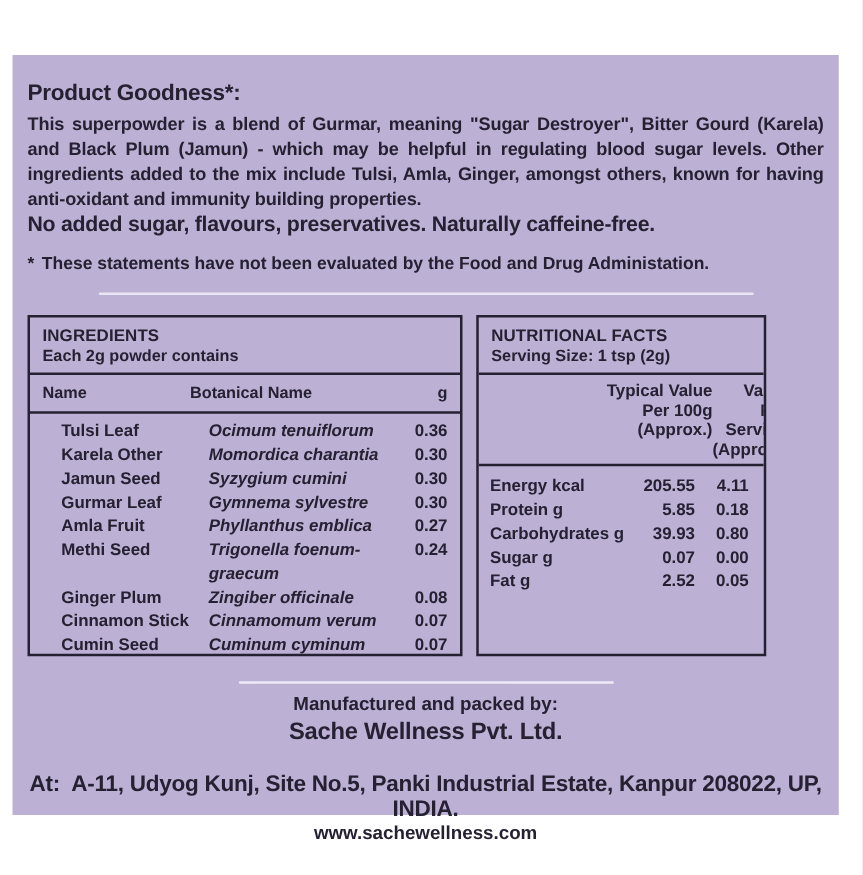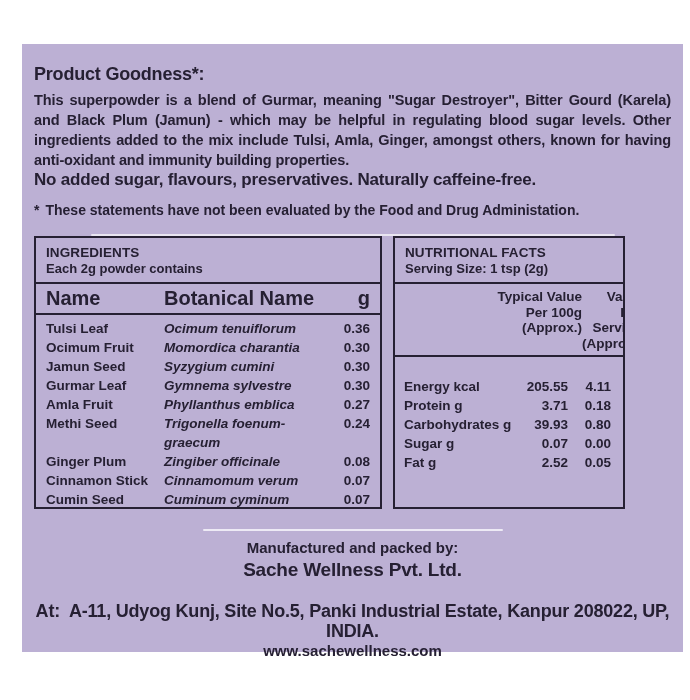--- a/index.html
+++ b/index.html
@@ -6,21 +6,21 @@
   html, body { width: 690px; height: 700px; background: #ffffff; overflow: hidden; }
   body {
     position: relative;
     font-family: "Liberation Sans", sans-serif;
     font-weight: 700;
     color: #262033;
     -webkit-font-smoothing: antialiased;
   }
   .label {
     position: absolute;
-    left: 22px; top: 44px;
+    left: 10px; top: 44px;
     width: 661px; height: 608px;
     background: #bcb0d4;
     padding: 20px 12px 0 12px;
   }
   
   .goodness h1 {
     font-size: 18px;
     line-height: 20px;
     letter-spacing: -0.2px;
   }
@@ -50,20 +50,21 @@
     border-radius: 2px;
   }
   .divider-bottom {
     margin: 20px auto 0 auto;
     width: 300px; height: 2px;
     background: #edeaf5;
     border-radius: 2px;
   }
   
   .boxes {
+    margin-top: 16px;
     display: flex;
     gap: 11px;
     height: 273px;
   }
   .box {
     border: 2px solid #262033;
     height: 100%;
     overflow: hidden;
   }
   .box-head {
@@ -75,39 +76,39 @@
   
   .box.ingredients { width: 348px; }
   .ing-grid {
     display: grid;
     grid-template-columns: 118px 1fr 44px;
     padding: 0 10px;
   }
   .ing-colhead {
     padding-top: 5px; padding-bottom: 6px;
     border-bottom: 2px solid #262033;
-    font-size: 20px;
+    font-size: 13px;
     line-height: 18px;
   }
-  .ing-rows { padding-top: 4px; }
+  .ing-rows { padding-top: 4px; padding-left: 15px; }
   .ing-row { font-size: 13.5px; line-height: 19px; }
   .c-bot { font-style: italic; }
   .c-g { text-align: right; }
   
   .box.nutrition { width: 232px; }
   .nut-colhead {
     display: grid;
     grid-template-columns: 60px 118px 1fr;
     padding: 5px 12px 4px 9px;
     border-bottom: 2px solid #262033;
     font-size: 13.5px;
     line-height: 15.5px;
     text-align: right;
   }
-  .nut-rows { padding-top: 20px; }
+  .nut-rows { padding-top: 6px; }
   .nut-row {
     display: grid;
     grid-template-columns: 108px 56px 1fr;
     padding: 0 12px 0 9px;
     font-size: 13.5px;
     line-height: 19px;
   }
   .nut-row .v { text-align: right; }
   
   .footer { margin-top: 7px; text-align: center; }
@@ -142,21 +143,21 @@
         <span>Botanical Name</span>
         <span class="c-g">g</span>
       </div>
       <div class="ing-rows">
         <div class="ing-grid ing-row">
           <span>Tulsi Leaf</span>
           <span class="c-bot">Ocimum tenuiflorum</span>
           <span class="c-g">0.36</span>
         </div>
         <div class="ing-grid ing-row">
-          <span>Ocimum Fruit</span>
+          <span>Karela Other</span>
           <span class="c-bot">Momordica charantia</span>
           <span class="c-g">0.30</span>
         </div>
         <div class="ing-grid ing-row">
           <span>Jamun Seed</span>
           <span class="c-bot">Syzygium cumini</span>
           <span class="c-g">0.30</span>
         </div>
         <div class="ing-grid ing-row">
           <span>Gurmar Leaf</span>
@@ -211,21 +212,21 @@
         </span>
       </div>
       <div class="nut-rows">
         <div class="nut-row">
           <span>Energy kcal</span>
           <span class="v">205.55</span>
           <span class="v">4.11</span>
         </div>
         <div class="nut-row">
           <span>Protein g</span>
-          <span class="v">3.71</span>
+          <span class="v">5.85</span>
           <span class="v">0.18</span>
         </div>
         <div class="nut-row">
           <span>Carbohydrates g</span>
           <span class="v">39.93</span>
           <span class="v">0.80</span>
         </div>
         <div class="nut-row">
           <span>Sugar g</span>
           <span class="v">0.07</span>

